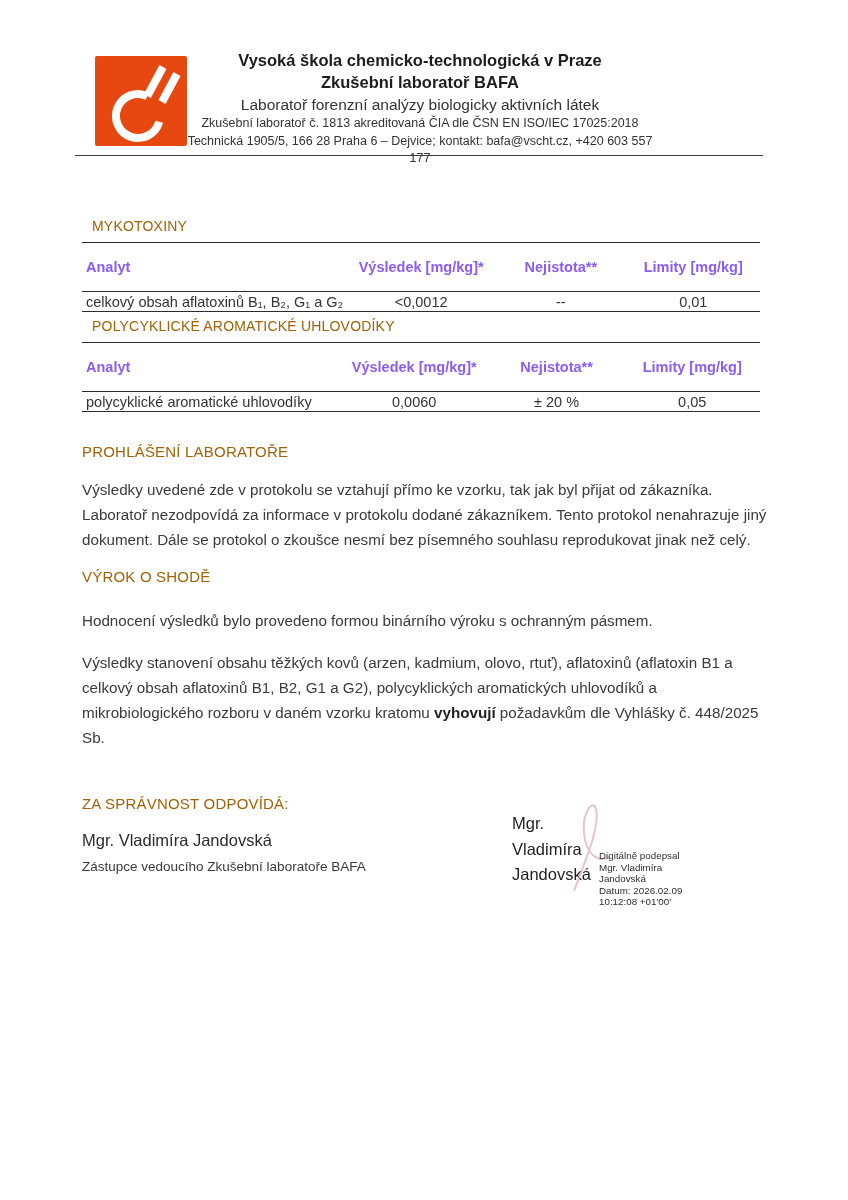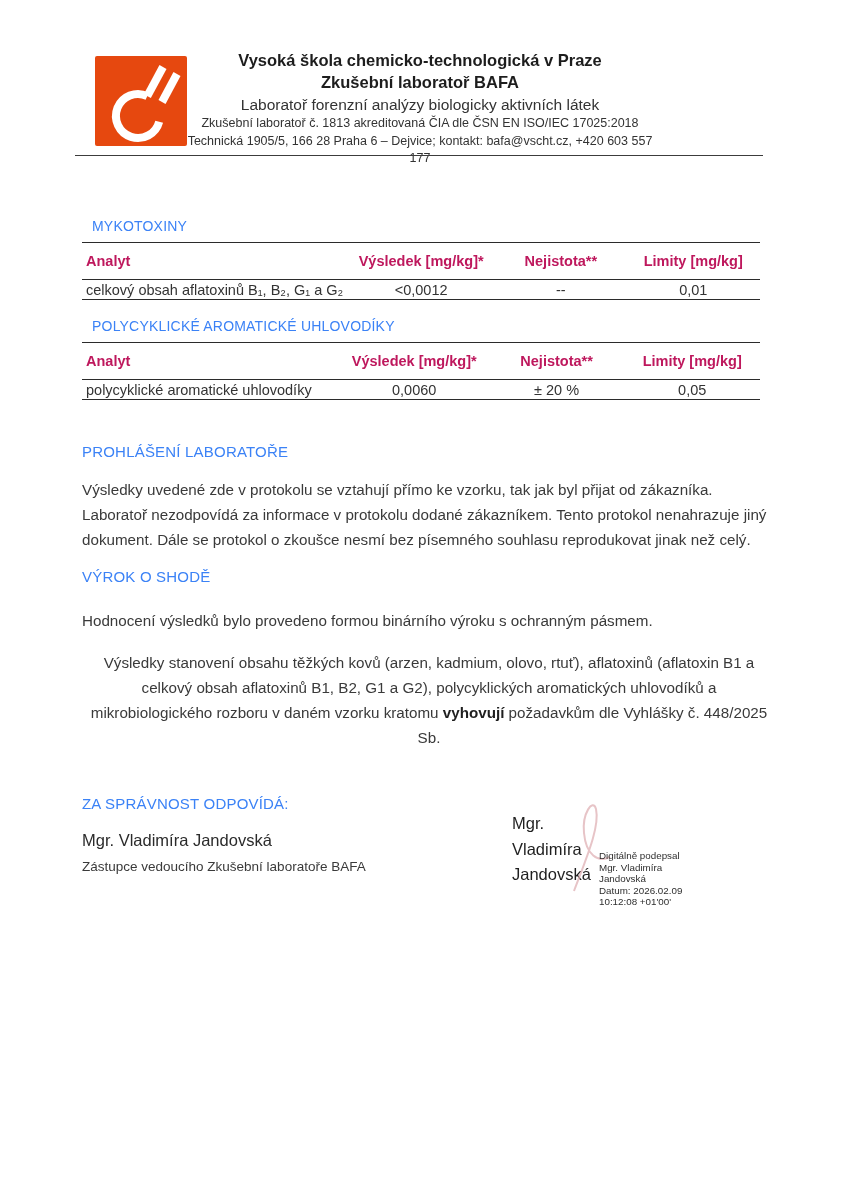--- a/index.html
+++ b/index.html
@@ -31,48 +31,48 @@
   .org-line3 { font-size:15.5px; font-weight:400; line-height:21px; margin-top:1px; color:#333; }
   .org-line4, .org-line5 { font-size:12.5px; line-height:17.5px; color:#333; }
   .header-divider {
     position:absolute; left:75px; top:155px; width:688px;
     border-top:1.6px solid #3c3c3c;
   }
   
   .proto-block { position:absolute; left:82px; top:164px; font-size:15px; line-height:21.5px; color:#3a3a3a; }
   .proto-block b { color:#1f1f1f; }
   
-  .sec-heading { position:absolute; font-size:14px; color:#3b82f6; letter-spacing:0.2px; }
+  .sec-heading { position:absolute; font-size:14px; color:#a16207; letter-spacing:0.2px; }
   .h-myko { left:92px; top:218px; }
   .h-pah  { left:92px; top:318px; }
   .h-decl { left:82px; top:443px; font-size:15px; }
   .h-conf { left:82px; top:568px; font-size:15px; }
   .h-resp { left:82px; top:795px; font-size:15px; }
   
   .data-table {
     position:absolute; left:82px;
     width:678px; border-collapse:collapse;
     font-size:14.5px; color:#333;
     border-bottom:1.6px solid #2b2b2b;
   }
   .t-myko { top:242px; }
   .t-pah  { top:342px; }
   .data-table th {
-    font-weight:700; color:#be185d;
+    font-weight:700; color:#8b5cf6;
     border-top:1.6px solid #2b2b2b; border-bottom:1.6px solid #2b2b2b;
-    padding:10px 4px; text-align:center; white-space:nowrap;
+    padding:16px 4px; text-align:center; white-space:nowrap;
   }
   .data-table th:first-child { text-align:left; }
   .data-table td { padding:1.5px 4px; text-align:center; white-space:nowrap; }
   .data-table td:first-child { text-align:left; }
   
   .para { position:absolute; left:82px; width:694px; font-size:15.2px; line-height:25px; color:#3a3a3a; }
   .p-decl { top:477px; }
   .p-method { top:608px; }
-  .p-result { top:650px;text-align:center; }
+  .p-result { top:650px; }
   .p-result b { color:#1f1f1f; }
   
   .resp-name { position:absolute; left:82px; top:831px; font-size:16.5px; color:#2b2b2b; }
   .resp-role { position:absolute; left:82px; top:859px; font-size:13.5px; color:#3a3a3a; }
   .sig-name {
     position:absolute; left:512px; top:811px;
     font-size:16.5px; line-height:25.5px; color:#1f1f1f;
     white-space:pre-line;
   }
   .sig-flourish { position:absolute; left:566px; top:799px; width:48px; height:94px; }

